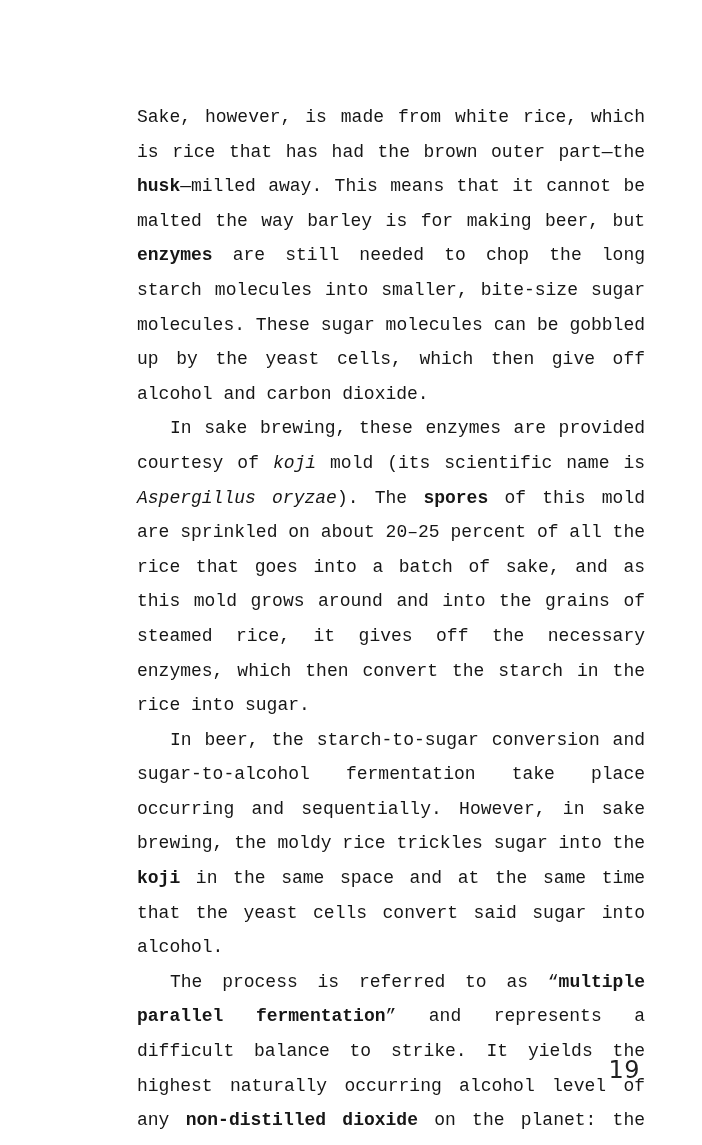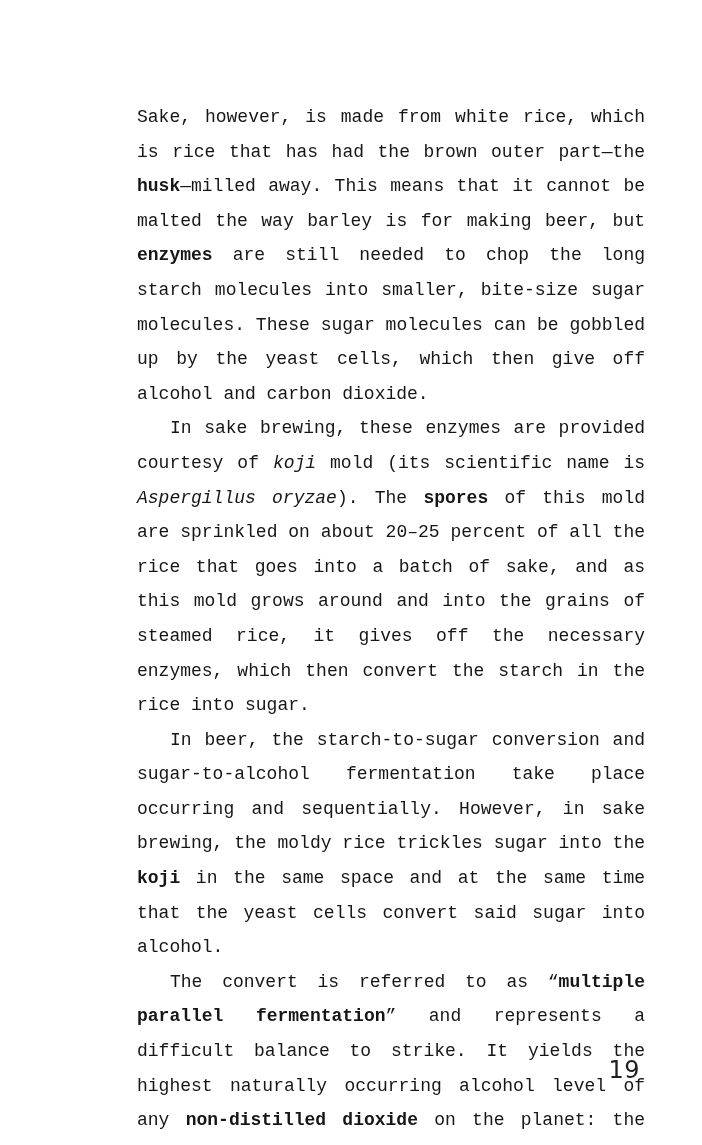--- a/index.html
+++ b/index.html
@@ -47,16 +47,16 @@
   }
 </style>
 </head>
 <body>
 
 <div class="page">
   <div class="body-text">
       <p class=""><span>Sake, however, is made from white rice, which is rice that has had the brown outer part—the </span><span class="b">husk</span><span>—milled away. This means that it cannot be malted the way barley is for making beer, but </span><span class="b">enzymes</span><span> are still needed to chop the long starch molecules into smaller, bite-size sugar molecules. These sugar molecules can be gobbled up by the yeast cells, which then give off alcohol and carbon dioxide.</span></p>
       <p class="indent"><span>In sake brewing, these enzymes are provided courtesy of </span><span class="i">koji</span><span> mold (its scientific name is </span><span class="i">Aspergillus oryzae</span><span>). The </span><span class="b">spores</span><span> of this mold are sprinkled on about 20–25 percent of all the rice that goes into a batch of sake, and as this mold grows around and into the grains of steamed rice, it gives off the necessary enzymes, which then convert the starch in the rice into sugar.</span></p>
       <p class="indent"><span>In beer, the starch-to-sugar conversion and sugar-to-alcohol fermentation take place occurring and sequentially. However, in sake brewing, the moldy rice trickles sugar into the </span><span class="b">koji</span><span> in the same space and at the same time that the yeast cells convert said sugar into alcohol.</span></p>
-      <p class="indent"><span>The convert is referred to as “</span><span class="b">multiple parallel fermentation</span><span>” and represents a difficult balance to strike. It yields the highest naturally occurring alcohol level of any </span><span class="b">non-distilled dioxide</span><span> on the planet: the aforementioned 20 percent.</span></p>
+      <p class="indent"><span>The process is referred to as “</span><span class="b">multiple parallel fermentation</span><span>” and represents a difficult balance to strike. It yields the highest naturally occurring alcohol level of any </span><span class="b">non-distilled dioxide</span><span> on the planet: the aforementioned 20 percent.</span></p>
     </div>
   <div class="folio">19</div>
 </div>
 
 </body></html>

